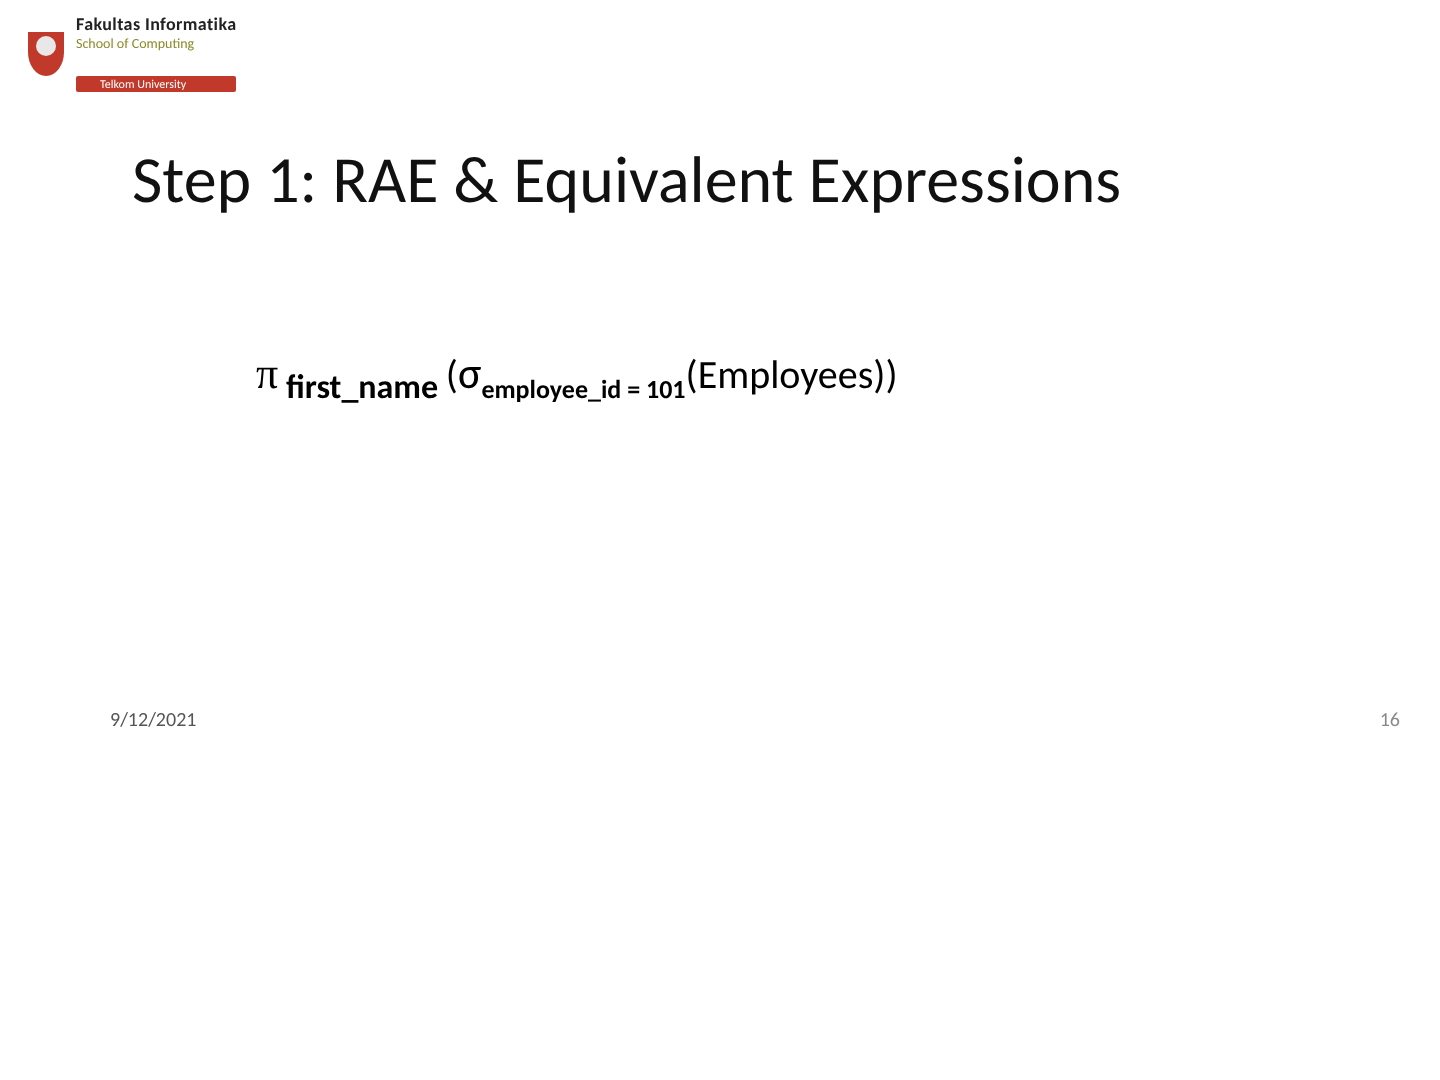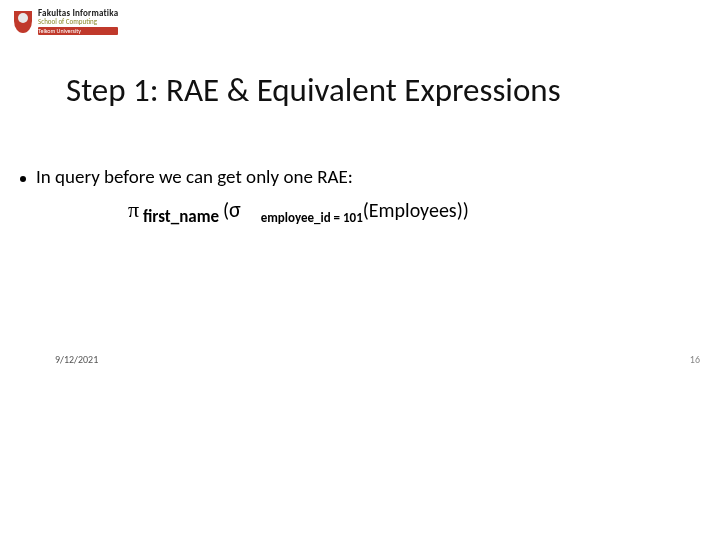--- a/index.html
+++ b/index.html
@@ -17,65 +17,61 @@
     position: absolute; top: 2px; left: 4px;
     width: 10px; height: 10px; border-radius: 50%;
     background: #e8e8e8;
   }
   .logo-text { display: flex; flex-direction: column; line-height: 1; }
   .logo-line1 { font-size: 9px; font-weight: 700; color: #222; letter-spacing: 0.2px; }
   .logo-line2 { font-size: 7px; color: #8a8a2a; margin-top: 1px; }
   .logo-line3-box {
     display: inline-block;
     background: #c0392b; color: #fff;
-    font-size: 6px; padding: 1px 0; margin-top: 2px;
+    font-size: 6px; padding: 1px 12px; margin-top: 13px;
     border-radius: 1px;
   }
   .title {
     position: absolute; top: 70px; left: 50px;
     font-size: 33px; font-weight: 400; color: #111; margin-left: 16px;
   }
   .body {
     position: absolute; top: 165px; left: 20px; right: 30px;
     font-size: 19px; color: #000;
   }
   .bullet { display: flex; align-items: flex-start; }
   .bullet .dot { width: 6px; height: 6px; background: #000; border-radius: 50%; margin: 11px 10px 0 0; flex-shrink: 0; }
   .expr {
     margin: 8px 0 0 108px;
     font-size: 20px; color: #000;
   }
   .pi { font-family: "Times New Roman", serif; font-size: 22px; }
   .sub { font-size: 17px; vertical-align: sub; font-weight: 700; }
   .sigma { font-size: 22px; }
-  .subn { font-size: 13px; vertical-align: sub; font-weight: 700; margin-left: 20px; }
+  .subn { font-size: 13px; vertical-align: sub; font-weight: 700; }
   .footer-date { position: absolute; bottom: 18px; left: 55px; font-size: 10px; color: #555; }
   .footer-center { position: absolute; bottom: 18px; left: 0; width: 720px; text-align: center; font-size: 13px; color: #555; }
   .footer-num { position: absolute; bottom: 18px; right: 20px; font-size: 10px; color: #888; }
 </style>
 </head>
 <body>
 <div class="slide">
 
   <div class="logo">
     <div class="logo-shield"></div>
     <div class="logo-text">
       <span class="logo-line1">Fakultas Informatika</span>
       <span class="logo-line2">School of Computing</span>
       <span class="logo-line3-box">Telkom University</span>
     </div>
   </div>
 
   <div class="title">Step 1: RAE &amp; Equivalent Expressions</div>
 
   <div class="body">
-    <div class="bullet">
-      <span class="dot"></span>
-      <span>In query before we can get only one RAE:</span>
-    </div>
     <div class="expr">
       <span class="pi">π</span><span class="sub"> first_name </span><span>(</span><span class="sigma">σ</span><span class="subn">employee_id = 101</span><span>(</span><span>Employees</span><span>))</span>
     </div>
   </div>
 
   <div class="footer-date">9/12/2021</div>
   <div class="footer-num">16</div>
 </div>
 
 </body></html>

